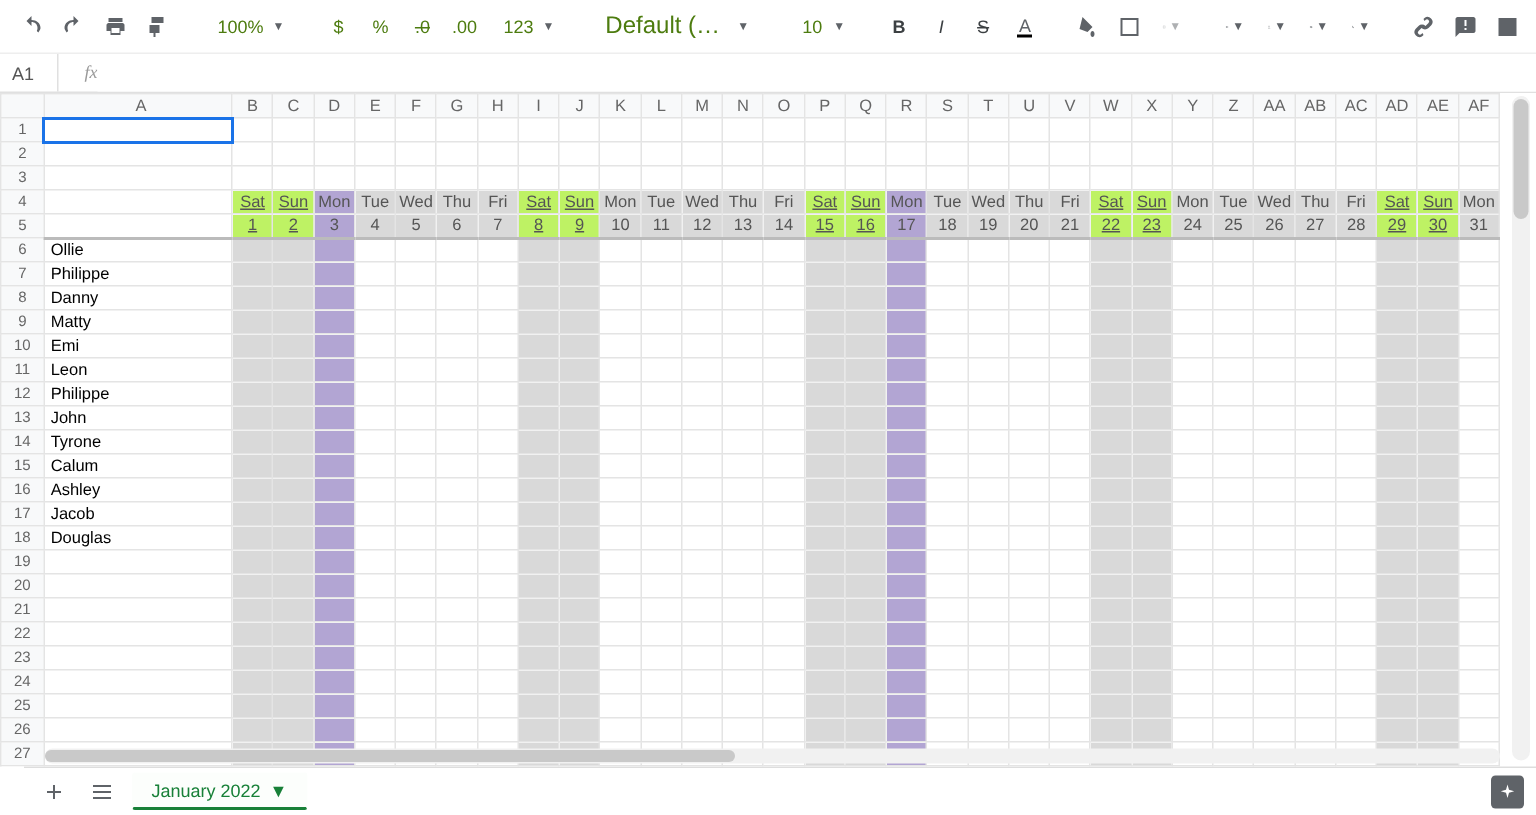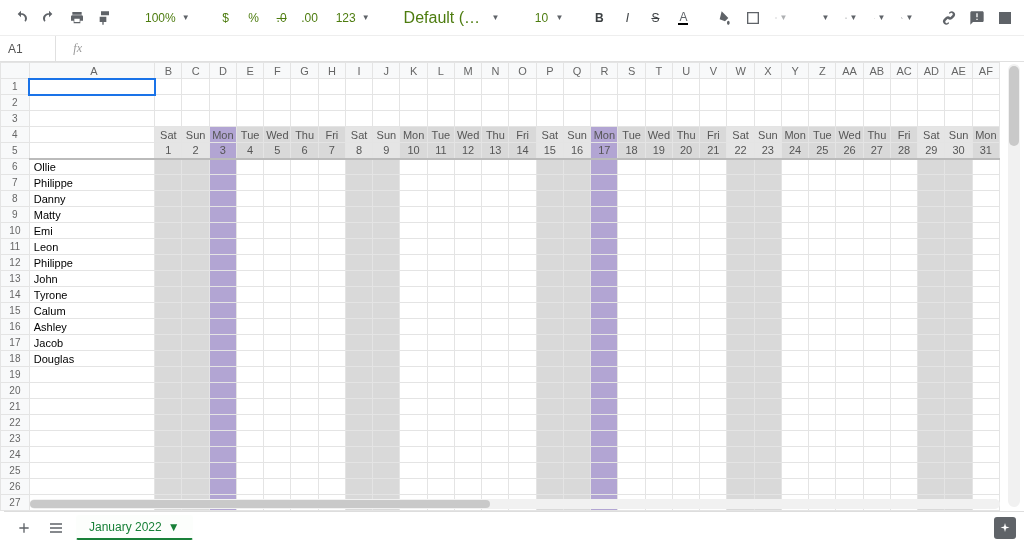--- a/index.html
+++ b/index.html
@@ -40,21 +40,21 @@
   .dd .tri { font-size:8px; color:#5f6368;}
   .font-box { width:90px; overflow:hidden; white-space:nowrap; text-overflow:ellipsis; font-size:16px;}
   
   .fbar {
     height: 26px;
     display:flex;
     align-items:center;
     border-bottom: 1px solid #e0e0e0;
   }
   .namebox {
-    width: 56px;
+    width: 39px;
     height: 100%;
     border-right: 1px solid #e0e0e0;
     display:flex;
     align-items:center;
     padding-left:8px;
     font-size:12px;
     color:#555;
   }
   .fx {
     width: 26px; text-align:right; font-style:italic; color:#999; font-family: serif;
@@ -88,41 +88,41 @@
   }
   .sheet th.row-h { width: 28px; font-size: 10px; }
   .sheet th.corner { width: 28px; background:#f8f9fa; }
   .col-A { width: 122px; text-align:left; padding-left:4px; }
   .col-narrow { width: 26.5px; }
 
   
   td.selected { outline: 2px solid #1a73e8; outline-offset:-1px; background:#fff; }
   
   td.hfill { background:#d9d9d9; color:#555; }
-  td.weekend { background:#e5e5e5; }
+  td.weekend { background:#bef264;text-decoration:underline; }
   td.holiday { background:#b2a5d3; }
   td.wlight { background:#d9d9d9; }
   
   tr.thickb td { border-bottom: 2px solid #bbb; }
   
   td.name { text-align:left; padding-left:4px; color:#000;}
   
   .vscroll {
     position:absolute; right:4px; top:64px; bottom:36px; width:12px;
     background:#f1f1f1; border-radius:6px;
   }
   .vthumb { position:absolute; top:2px; left:1px; right:1px; height:80px; background:#c9c9c9; border-radius:6px;}
   .hscroll {
     position:absolute; left:30px; right:24px; bottom:34px; height:10px;
     background:#f1f1f1; border-radius:6px;
   }
   .hthumb { position:absolute; left:0; top:1px; bottom:1px; width:460px; background:#c9c9c9; border-radius:6px;}
   
   .tabbar {
-    position:absolute; left:4px; right:0; bottom:0; height:32px;
+    position:absolute; left:16px; right:0; bottom:0; height:32px;
     border-top:1px solid #ddd;
     display:flex; align-items:center;
     padding: 0 8px;
     gap:8px;
     background:#fff;
   }
   .tab-btn { width:24px; height:24px; display:flex; align-items:center; justify-content:center; color:#5f6368; cursor:pointer;}
   .sheet-tab {
     padding: 4px 12px;
     border:1px solid transparent;

